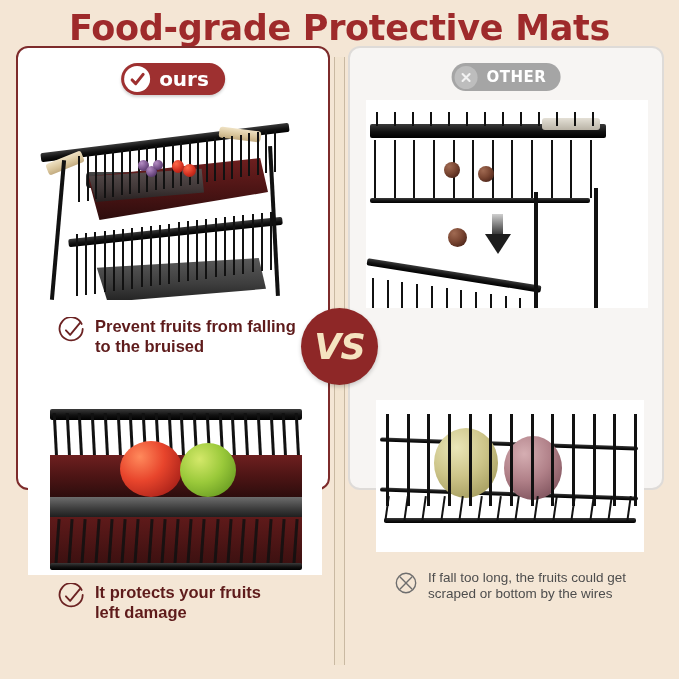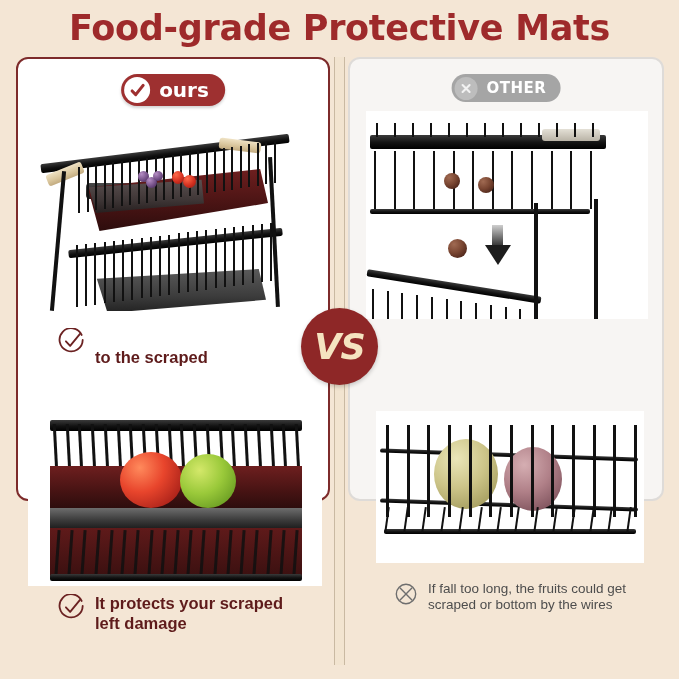--- a/index.html
+++ b/index.html
@@ -24,21 +24,21 @@
     font-weight: bold;
     font-size: 35px;
     letter-spacing: -0.3px;
     color: #9e2a2b;
     white-space: nowrap;
   }
 
   
   .panel {
     position: absolute;
-    top: 57px;
+    top: 46px;
     height: 444px;
     border-radius: 12px;
   }
   .panel-ours {
     left: 16px;
     width: 314px;
     background: #ffffff;
     border: 2px solid #7d2b2b;
   }
   .panel-other {
@@ -313,22 +313,22 @@
   </div>
 
   <div class="caption cap-ours-1">
     <span class="cap-icon">
       <svg width="27" height="27" viewBox="0 0 28 28">
         <path d="M24.5 7.2 A12 12 0 1 0 25.6 12.4" stroke="#6b2222" stroke-width="1.9" fill="none" stroke-linecap="round"></path>
         <path d="M8.2 13.8 L12.6 18.6 L22.6 6.3" stroke="#6b2222" stroke-width="1.9" fill="none" stroke-linecap="round" stroke-linejoin="round"></path>
       </svg>
     </span>
     <span class="cap-text cap-text-ours">
-      <br>
-      <span>to the scraped</span>
+      <span>Prevent fruits from falling</span><br>
+      <span>to the bruised</span>
     </span>
   </div>
 
   <div class="photo photo-ours-bot">
 
     <div class="rail" style="left:22px;top:6px;width:252px;height:11px;"></div>
 
     <div id="wires-ours-bot-a" style="position: absolute; left: 0px; top: 0px; width: 100%; height: 100%;">
         <div class="wire" style="left: 26px; top: 10px; width: 3px; height: 48px; transform: rotate(-3deg); opacity: 1;"></div>
         <div class="wire" style="left: 38.7368px; top: 10px; width: 3px; height: 48px; transform: rotate(-3deg); opacity: 1;"></div>
@@ -387,21 +387,21 @@
   </div>
 
   <div class="caption cap-ours-2">
     <span class="cap-icon">
       <svg width="27" height="27" viewBox="0 0 28 28">
         <path d="M24.5 7.2 A12 12 0 1 0 25.6 12.4" stroke="#6b2222" stroke-width="1.9" fill="none" stroke-linecap="round"></path>
         <path d="M8.2 13.8 L12.6 18.6 L22.6 6.3" stroke="#6b2222" stroke-width="1.9" fill="none" stroke-linecap="round" stroke-linejoin="round"></path>
       </svg>
     </span>
     <span class="cap-text cap-text-ours">
-      <span>It protects your scraped</span><br>
+      <span>It protects your fruits</span><br>
       <span>left damage</span>
     </span>
   </div>
 </div>
 
 <div class="panel panel-other">
 
   <div class="badge badge-other">
     <span class="badge-mark">
       <svg width="15" height="15" viewBox="0 0 15 15">

